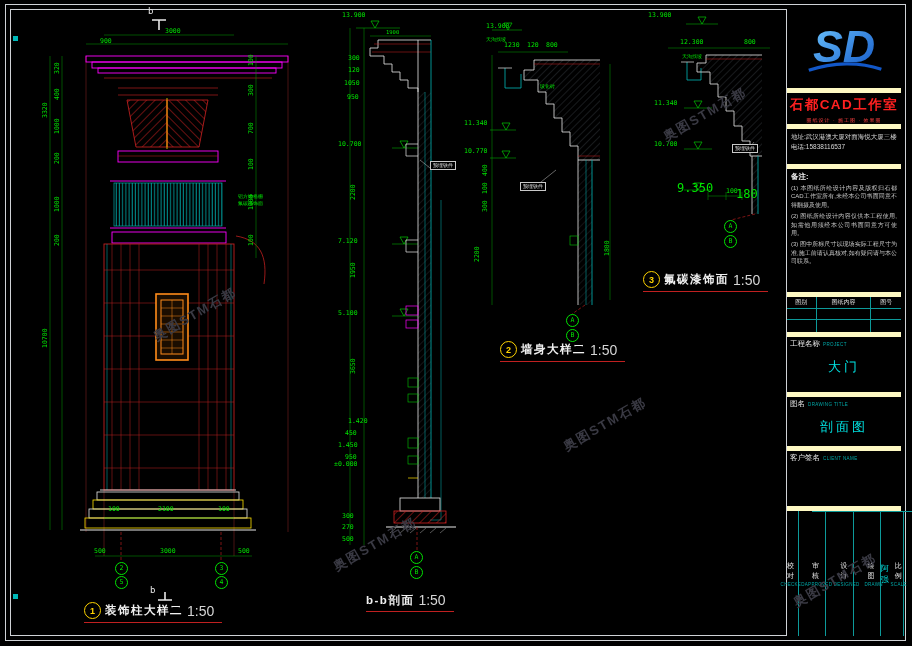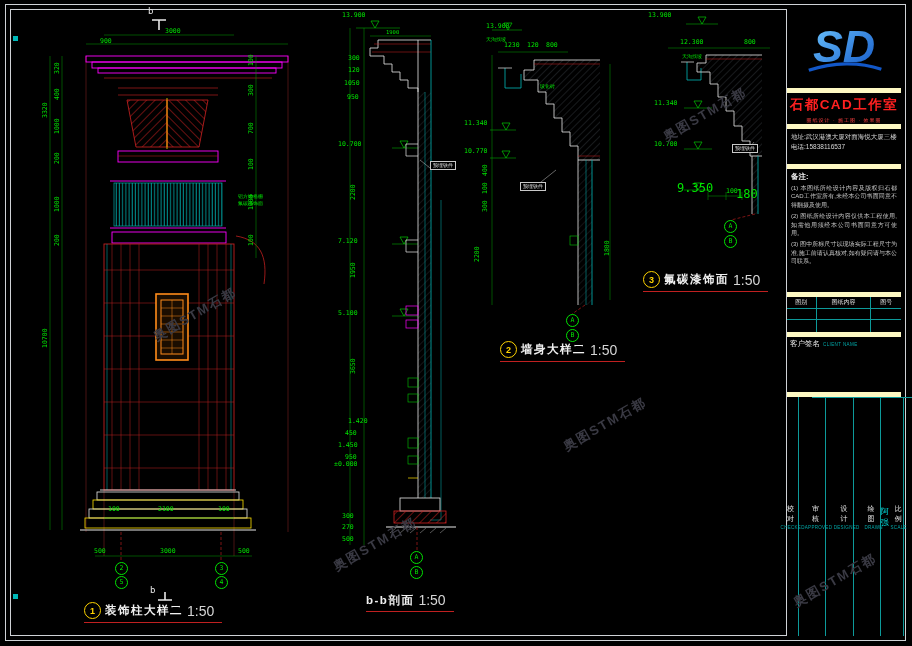--- a/index.html
+++ b/index.html
@@ -341,20 +341,34 @@
       <div class="mt-cell">图别</div>
       <div class="mt-cell">图纸内容</div>
       <div class="mt-cell">图号</div>
       <div class="mt-cell"></div>
       <div class="mt-cell"></div>
       <div class="mt-cell"></div>
       <div class="mt-cell"></div>
       <div class="mt-cell"></div>
       <div class="mt-cell"></div>
     </div>
+    <div class="tb-sec tb-field tb-project">
+      <div class="fld-label">
+        <span class="zh">工程名称</span>
+        <span class="en">PROJECT</span>
+      </div>
+      <div class="fld-value">大门</div>
+    </div>
+    <div class="tb-sec tb-field tb-dwgname">
+      <div class="fld-label">
+        <span class="zh">图名</span>
+        <span class="en">DRAWING TITLE</span>
+      </div>
+      <div class="fld-value">剖面图</div>
+    </div>
     <div class="tb-sec tb-field tb-client">
       <div class="fld-label">
         <span class="zh">客户签名</span>
         <span class="en">CLIENT NAME</span>
       </div>
     </div>
     <div class="tb-sec tb-rows">
       <div class="tb-row">
         <div class="tb-row-label">
             <span class="zh">校对</span>

